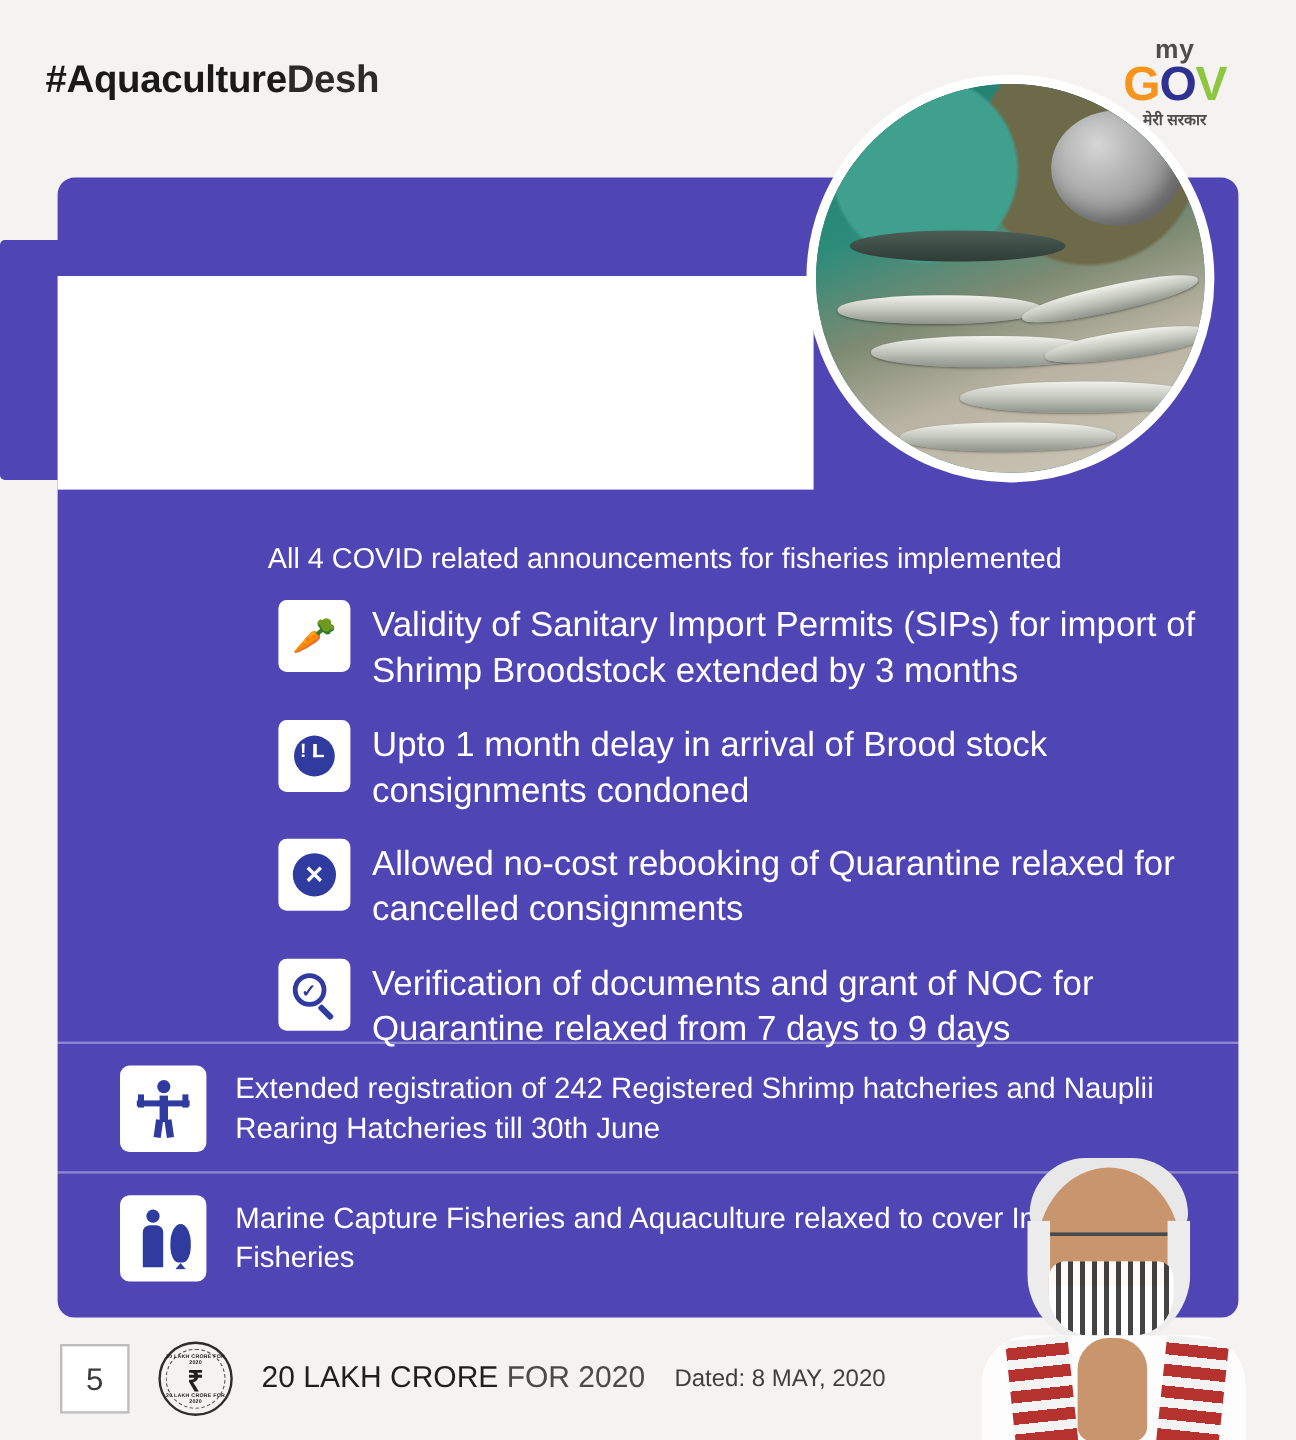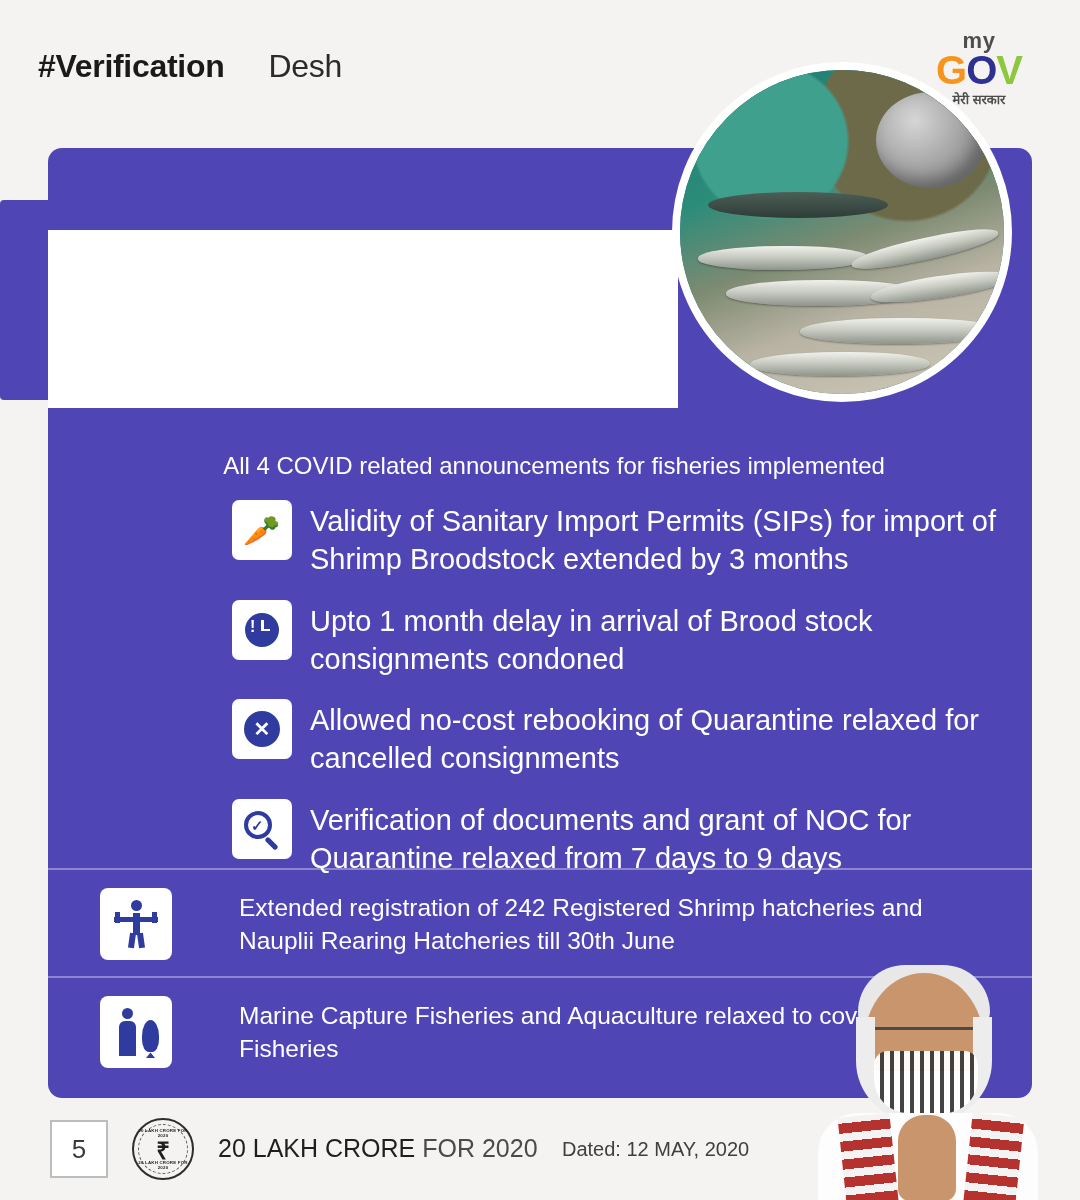--- a/index.html
+++ b/index.html
@@ -17,21 +17,21 @@
 
   
   .hashtag {
     position: absolute;
     left: 38px; top: 48px;
     font-size: 32px;
     font-weight: 700;
     color: #1a1a1a;
     letter-spacing: -0.3px;
   }
-  .hashtag .light { font-weight: 400; color: #2b2b2b; margin-left: 44px; }
+  .hashtag .light { font-weight: 700; color: #2b2b2b; }
 
   .mygov {
     position: absolute;
     right: 36px; top: 30px;
     width: 130px;
     text-align: center;
     line-height: 1;
   }
   .mygov .my {
     font-size: 22px; font-weight: 700; color: #4d4d4d;
@@ -163,21 +163,20 @@
   }
   .div1 { top: 868px; }
   .div2 { top: 976px; }
 
   .wide-row {
     position: absolute;
     left: 100px;
     display: flex;
     align-items: center;
     width: 880px;
-    gap: 43px;
   }
   .wide-row .ico {
     flex: 0 0 auto;
     width: 72px; height: 72px;
     background: #ffffff;
     border-radius: 8px;
     display: flex; align-items: center; justify-content: center;
     margin-right: 24px;
   }
   .wide-row .txt {
@@ -408,21 +407,21 @@
     width: 9px; height: 9px; background: #2f3b9e;
     clip-path: polygon(0 100%, 50% 40%, 100% 100%);
   }
 </style>
 </head>
 <body>
 
 <div class="page">
 
   <div class="hashtag">
-    <span>#Verification</span><span class="light">Desh</span>
+    <span>#Aquaculture</span><span class="light">Desh</span>
   </div>
 
   <div class="mygov">
     <div class="my">my</div>
     <div class="gov"><span class="g">G</span><span class="o">O</span><span class="v">V</span></div>
     <div class="hindi">मेरी सरकार</div>
   </div>
 
   <div class="tab-left"></div>
   <div class="card"></div>
@@ -530,16 +529,16 @@
       <div class="ring"></div>
       <div class="top-micro">20 LAKH CRORE FOR 2020</div>
       <div class="bot-micro">20 LAKH CRORE FOR 2020</div>
       <span>₹</span>
     </div>
 
     <div class="crore">
       <b>20 LAKH CRORE</b><span class="light"> FOR 2020</span>
     </div>
 
-    <div class="dated">Dated: 12 MAY, 2020</div>
+    <div class="dated">Dated: 8 MAY, 2020</div>
   </div>
 
 </div>
 
 </body></html>

